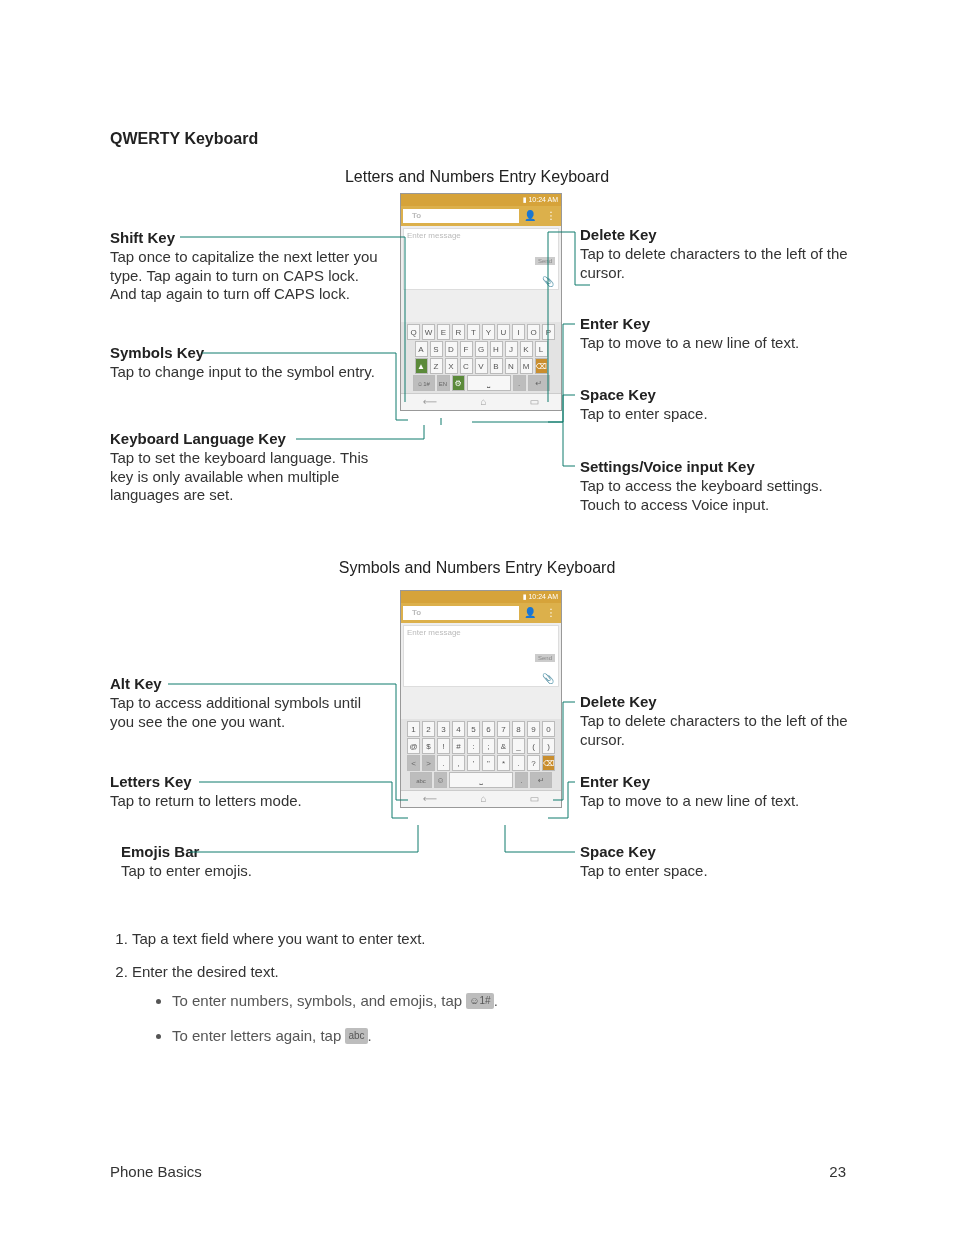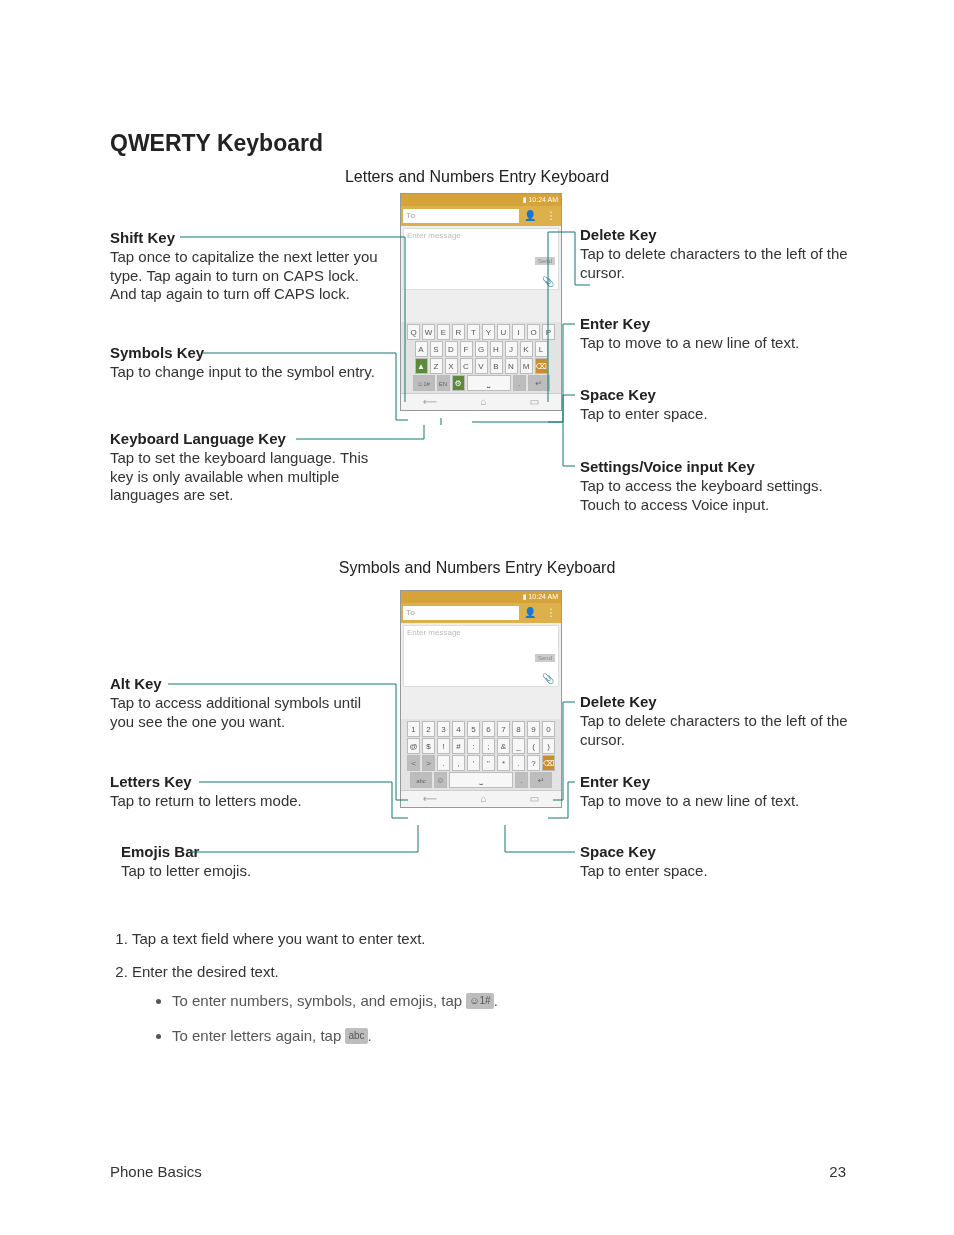--- a/index.html
+++ b/index.html
@@ -13,21 +13,21 @@
   .page {
     position: relative;
     width: 954px;
     height: 1235px;
   }
   .heading {
     position: absolute;
     left: 110px;
     top: 130px;
     font-weight: bold;
-    font-size: 23px;
+    font-size: 16px;
     color: #222;
   }
   .diagram-title {
     position: absolute;
     font-weight: normal;
     font-size: 16px;
     color: #222;
     width: 954px;
     text-align: center;
     left: 0;
@@ -144,21 +144,21 @@
     display: flex;
     align-items: center;
     color: #888;
   }
   .phone .headerbar .to {
     flex: 1;
     background: #fff;
     margin: 2px;
     height: 14px;
     line-height: 14px;
-    padding-left: 3px;
+    padding-left: 9px;
     color: #bbb;
     font-weight: bold;
   }
   .phone .headerbar .icon {
     width: 16px; height: 16px; margin: 2px; background:#dcb04b;
     color:#fff; text-align:center; line-height:16px; font-size:10px;
   }
   .phone .msgarea {
     background: #fff;
     margin: 2px;
@@ -336,21 +336,21 @@
   <div id="alt" class="callout left">
     <span class="label">Alt Key</span>
     <span>Tap to access additional symbols until you see the one you want.</span>
   </div>
   <div id="letters" class="callout left">
     <span class="label">Letters Key</span>
     <span>Tap to return to letters mode.</span>
   </div>
   <div id="emojis" class="callout left">
     <span class="label">Emojis Bar</span>
-    <span>Tap to letter emojis.</span>
+    <span>Tap to enter emojis.</span>
   </div>
   <div id="delete2" class="callout right">
     <span class="label">Delete Key</span>
     <span>Tap to delete characters to the left of the cursor.</span>
   </div>
   <div id="enter2" class="callout right">
     <span class="label">Enter Key</span>
     <span>Tap to move to a new line of text.</span>
   </div>
   <div id="space2" class="callout right">

